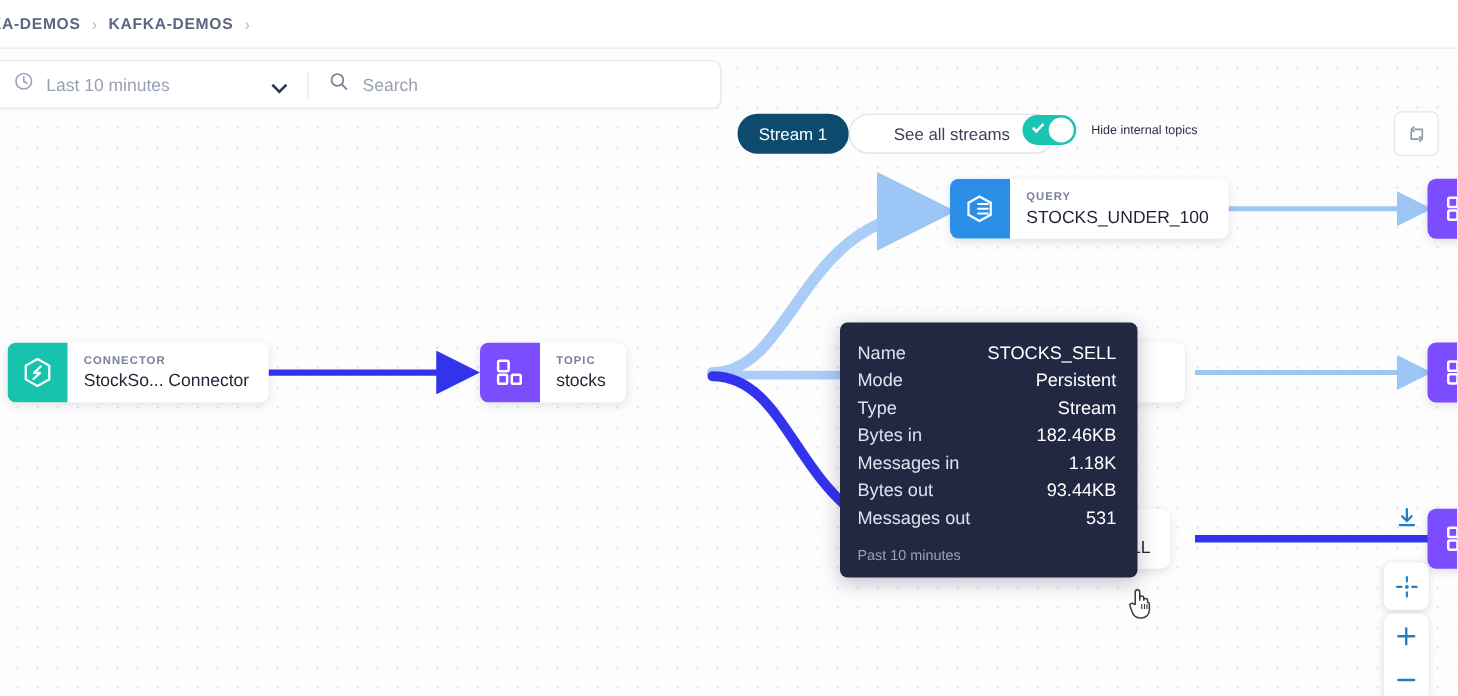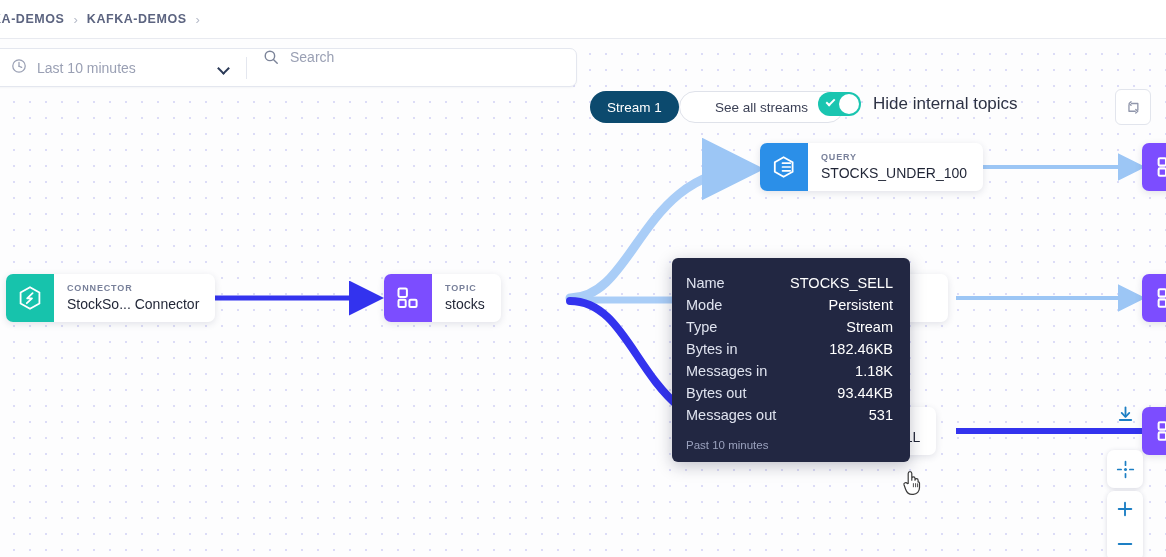--- a/index.html
+++ b/index.html
@@ -113,21 +113,21 @@
     border-right: 2px solid #2b3a57;
     border-bottom: 2px solid #2b3a57;
     transform: rotate(45deg);
   }
   .vdiv {
     width: 1px; height: 22px;
     background: #e4e7ef;
   }
   .search-part {
     display: flex;
-    align-items: flex-start;
+    align-items: center;
     flex: 1;
     height: 100%;
     padding: 0 14px 0 16px;
     cursor: text;
   }
   .search-part .label {
     font-size: 14px;
     color: #9aa0b4;
     margin-left: 11px;
   }
@@ -190,21 +190,21 @@
   }
   .toggle .knob {
     position: absolute;
     right: 2px; top: 2px;
     width: 20px; height: 20px;
     border-radius: 50%;
     background: #ffffff;
   }
   .toggle-label {
     margin-left: 12px;
-    font-size: 17px;
+    font-size: 10px;
     color: #2d3244;
     white-space: nowrap;
   }
 
   .refresh-btn {
     position: absolute;
     left: 1115px; top: 50px;
     width: 36px; height: 36px;
     border-radius: 6px;
     background: #ffffff;

